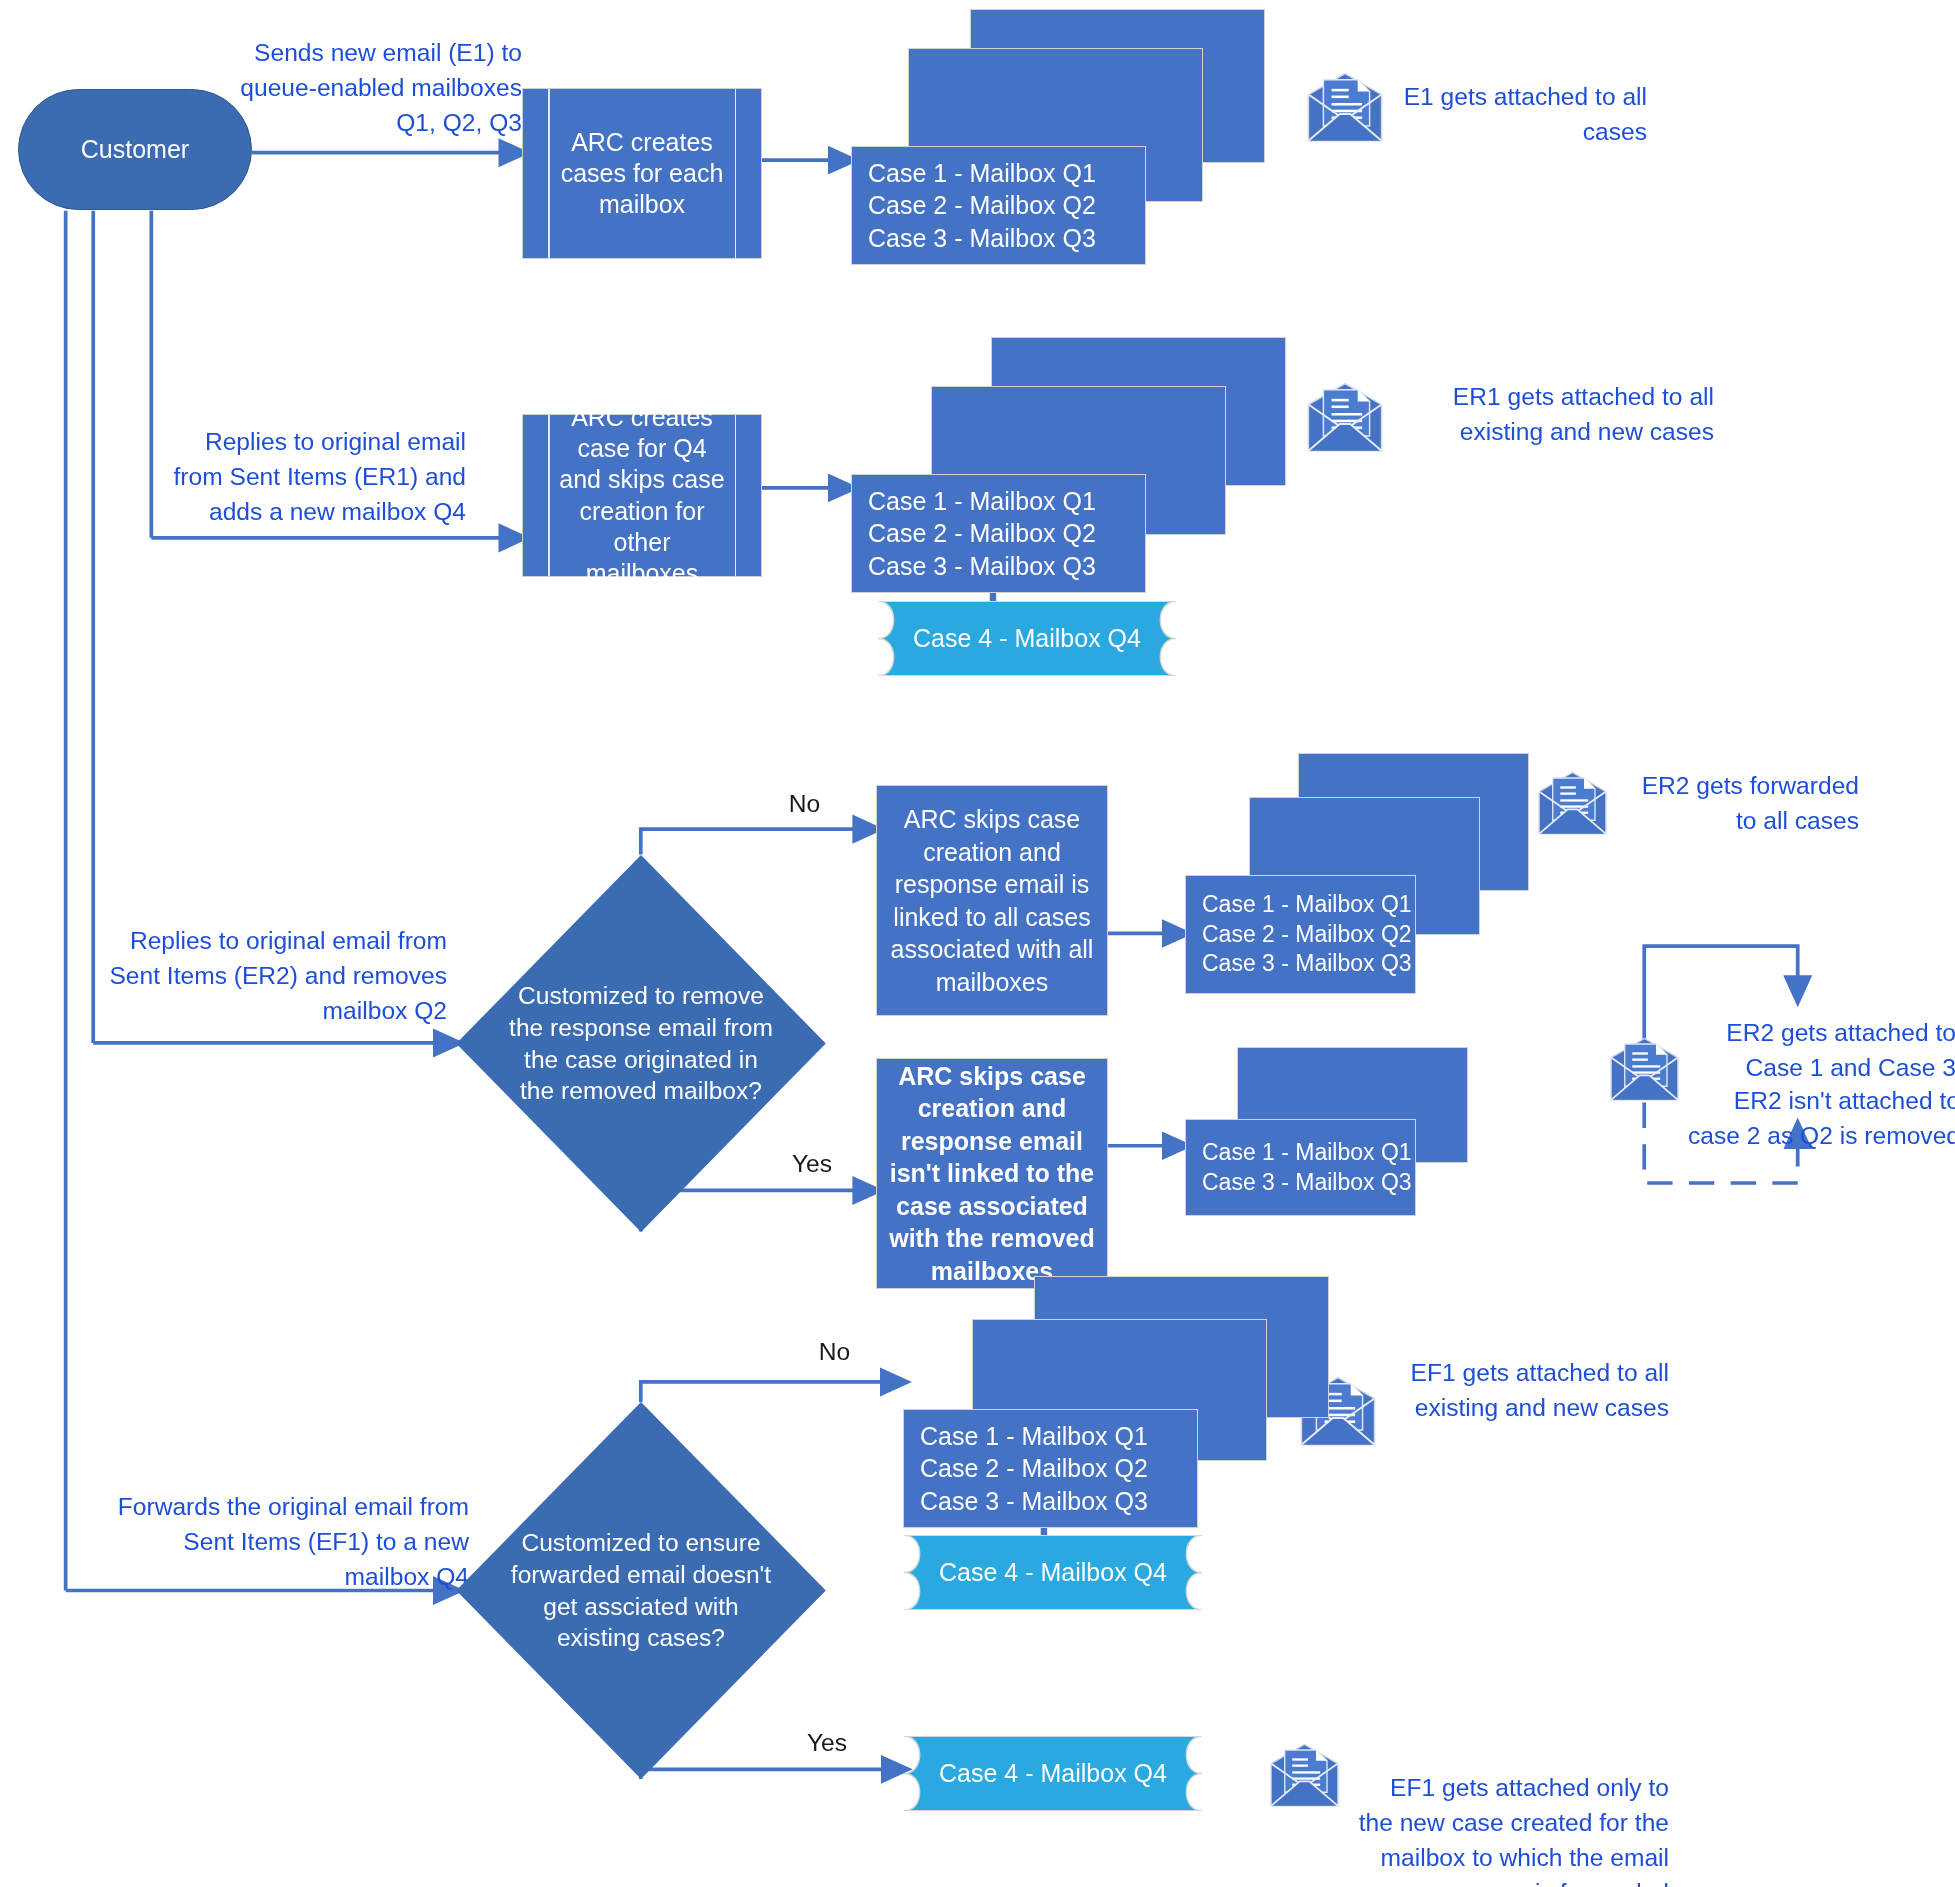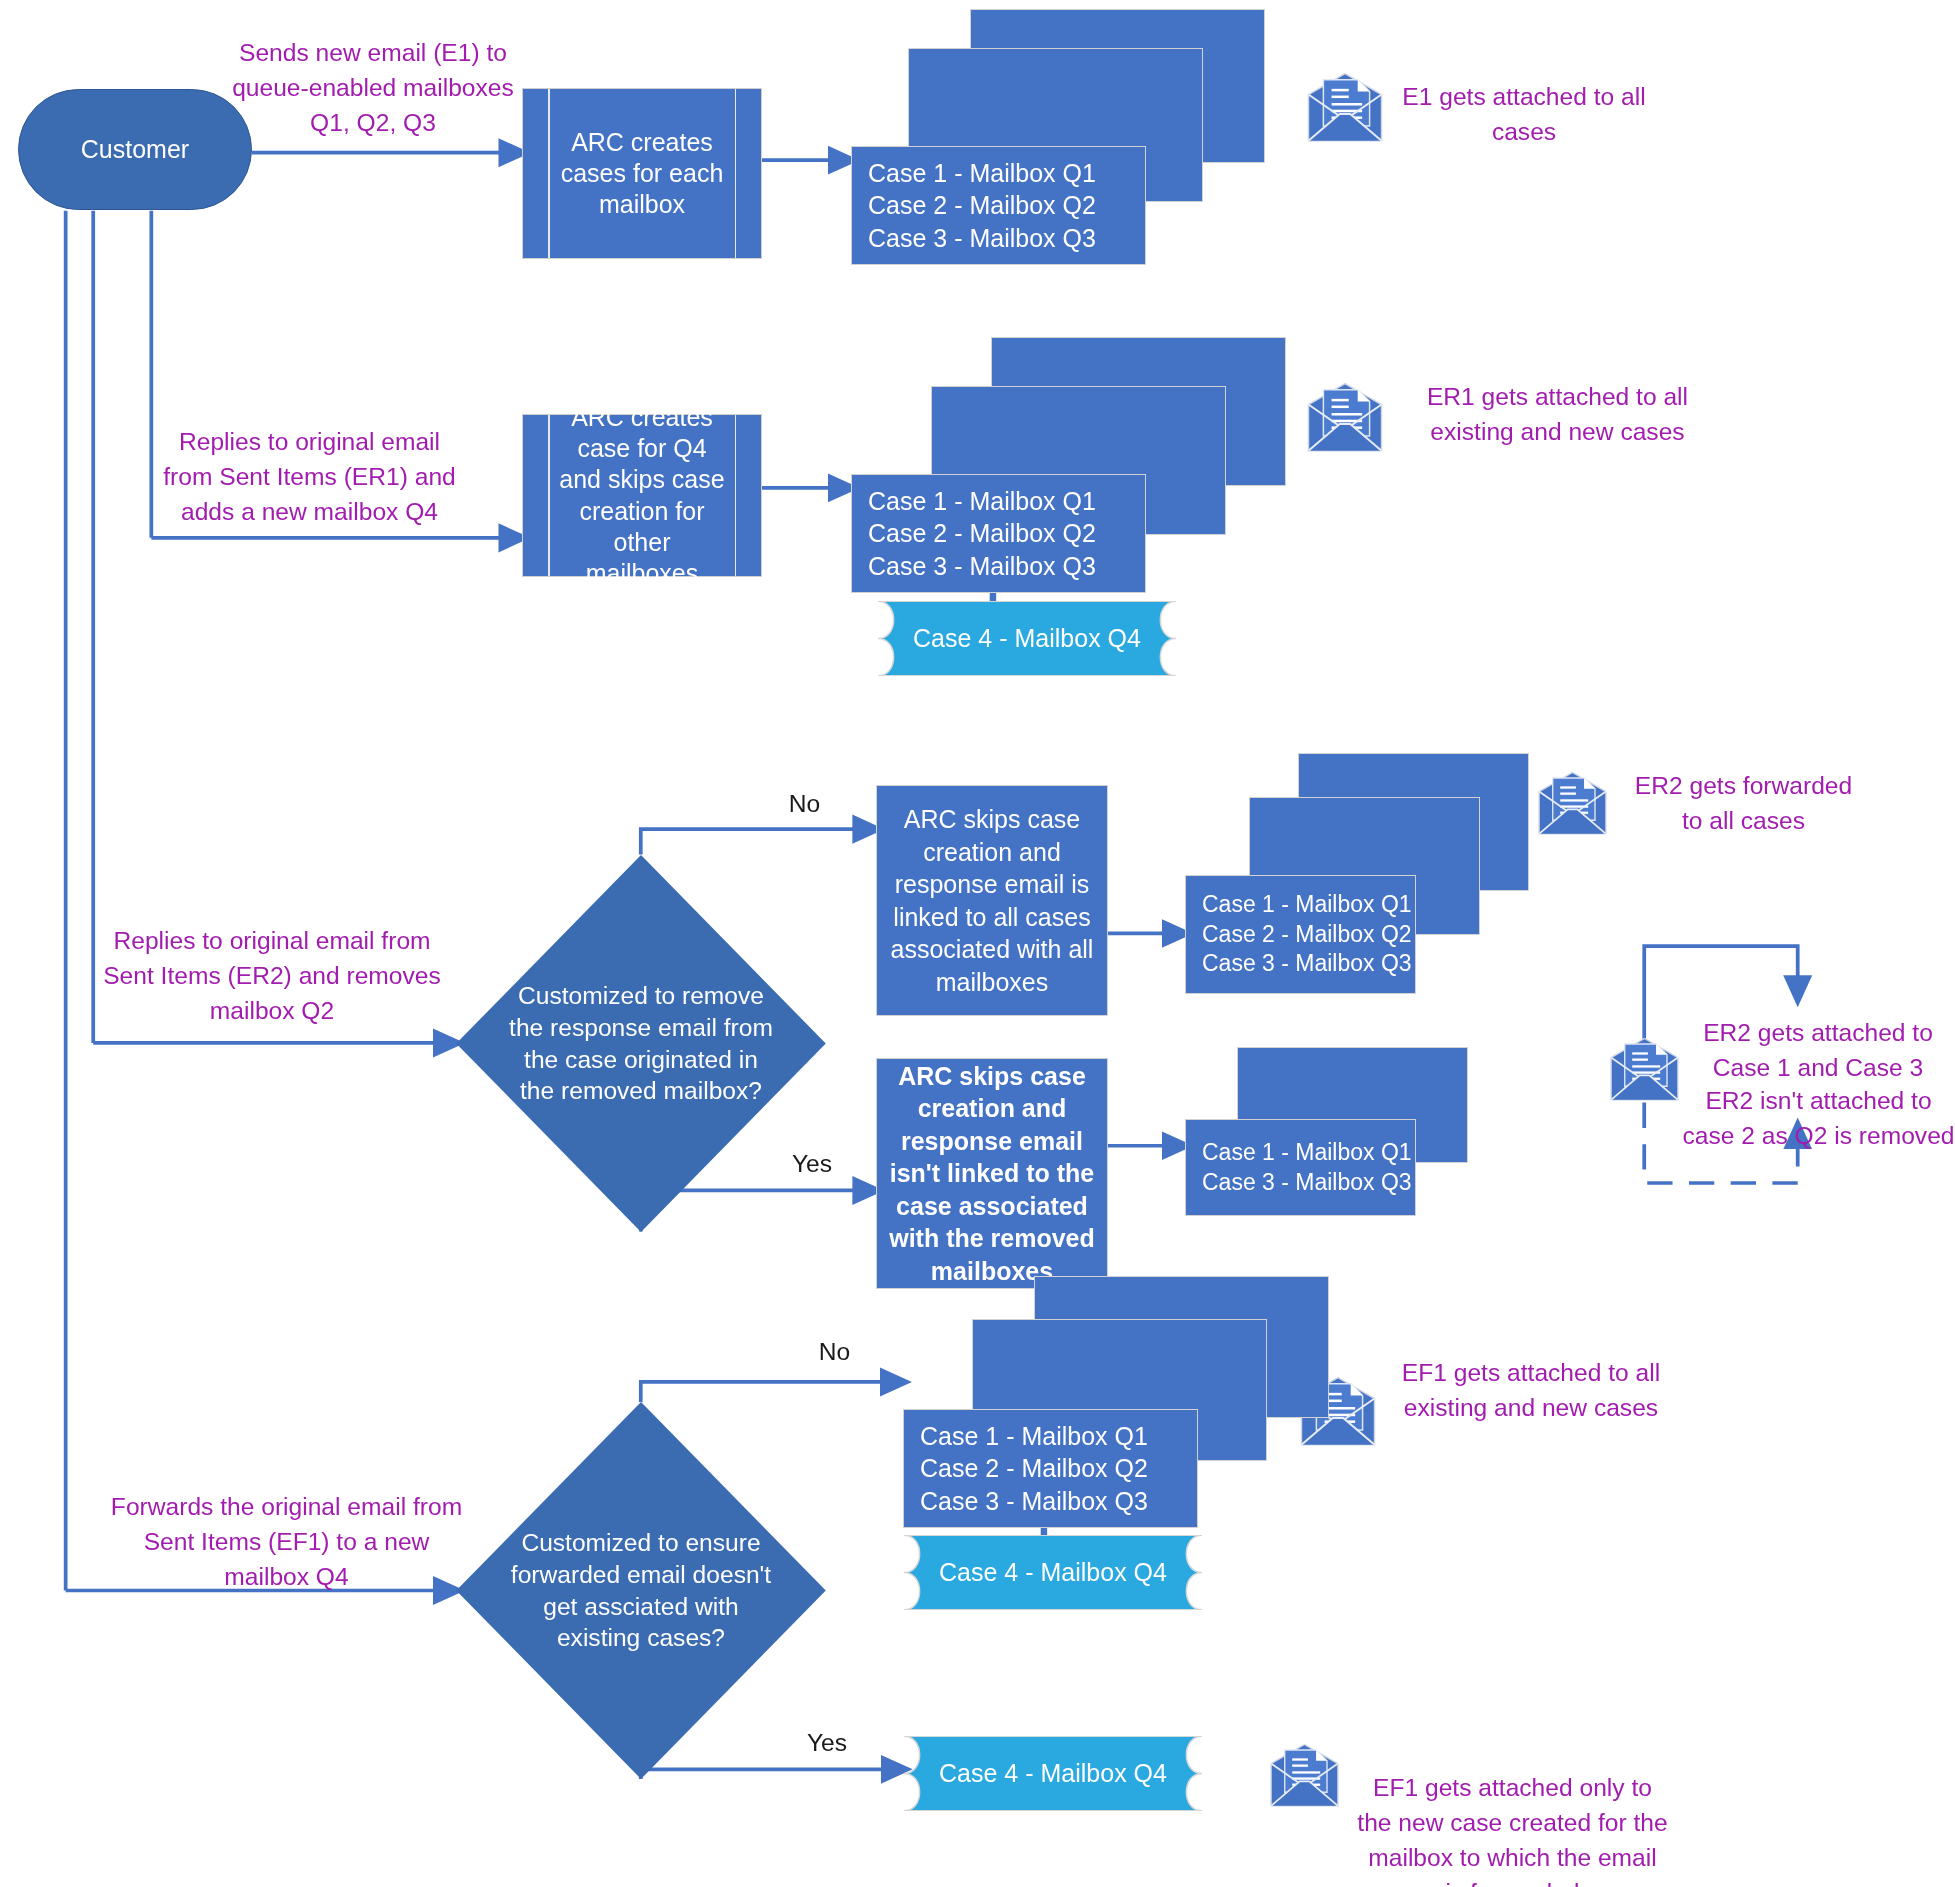--- a/index.html
+++ b/index.html
@@ -92,24 +92,24 @@
   .ribbon-wrap svg { position: absolute; left:0; top:0; }
   .ribbon-wrap .rtxt {
     position: absolute; left:0; top:0; width:100%; height:100%;
     display:flex; align-items:center; justify-content:center;
     color:#fff; font-size:25px; z-index:2;
   }
 
   
   .note {
     position: absolute;
-    color: #a21caf;
+    color: #1d4ed8;
     font-size: 24.6px;
     line-height: 1.42;
-    text-align: center;
+    text-align: right;
   }
 
   
   .edge-label {
     position: absolute;
     color: #1a1a1a;
     font-size: 24.6px;
     text-align: center;
   }
 

